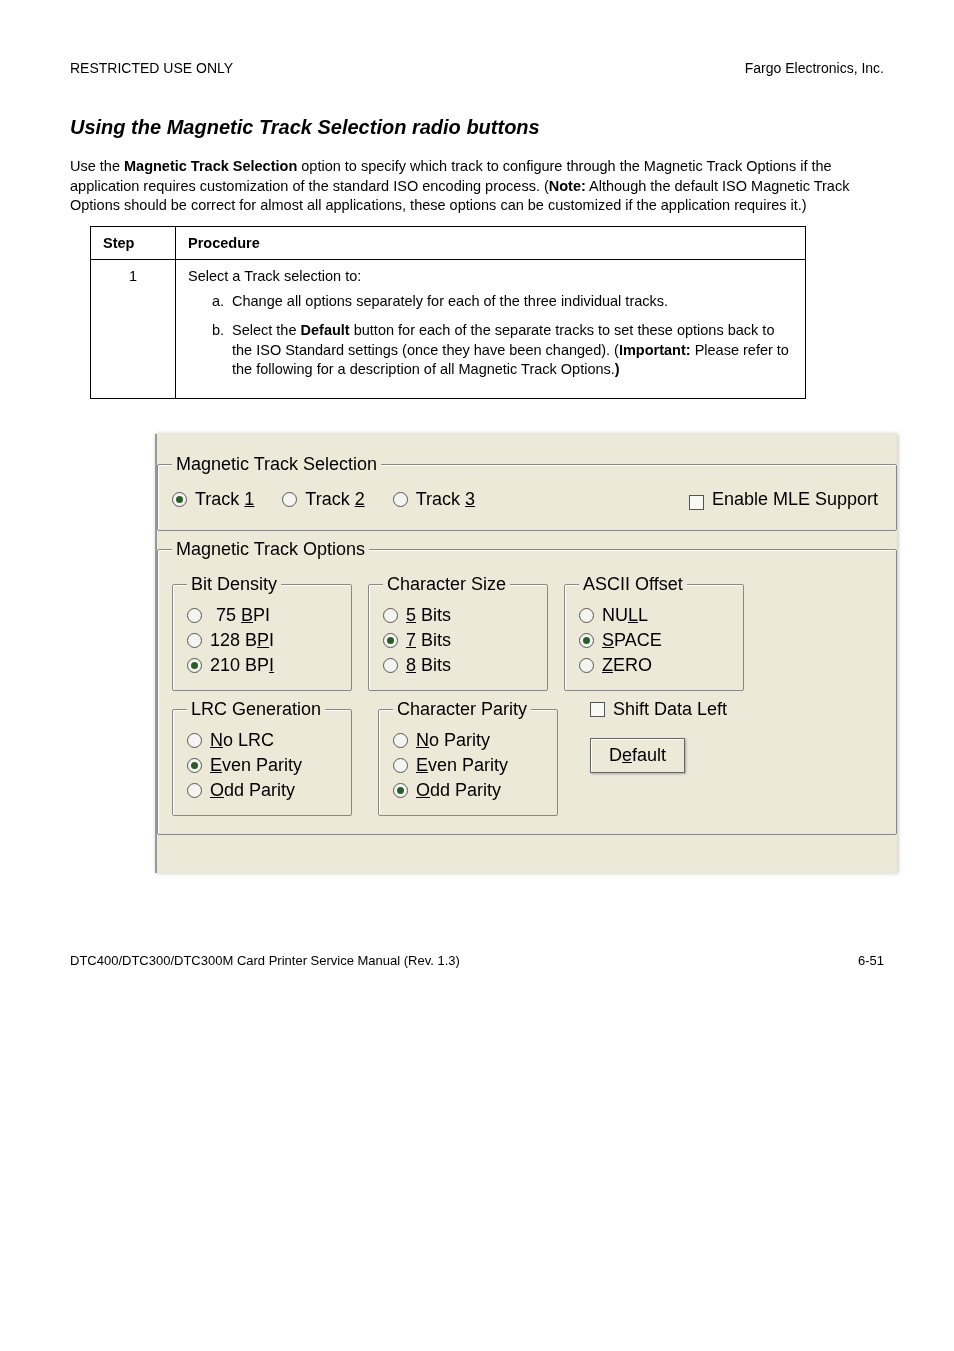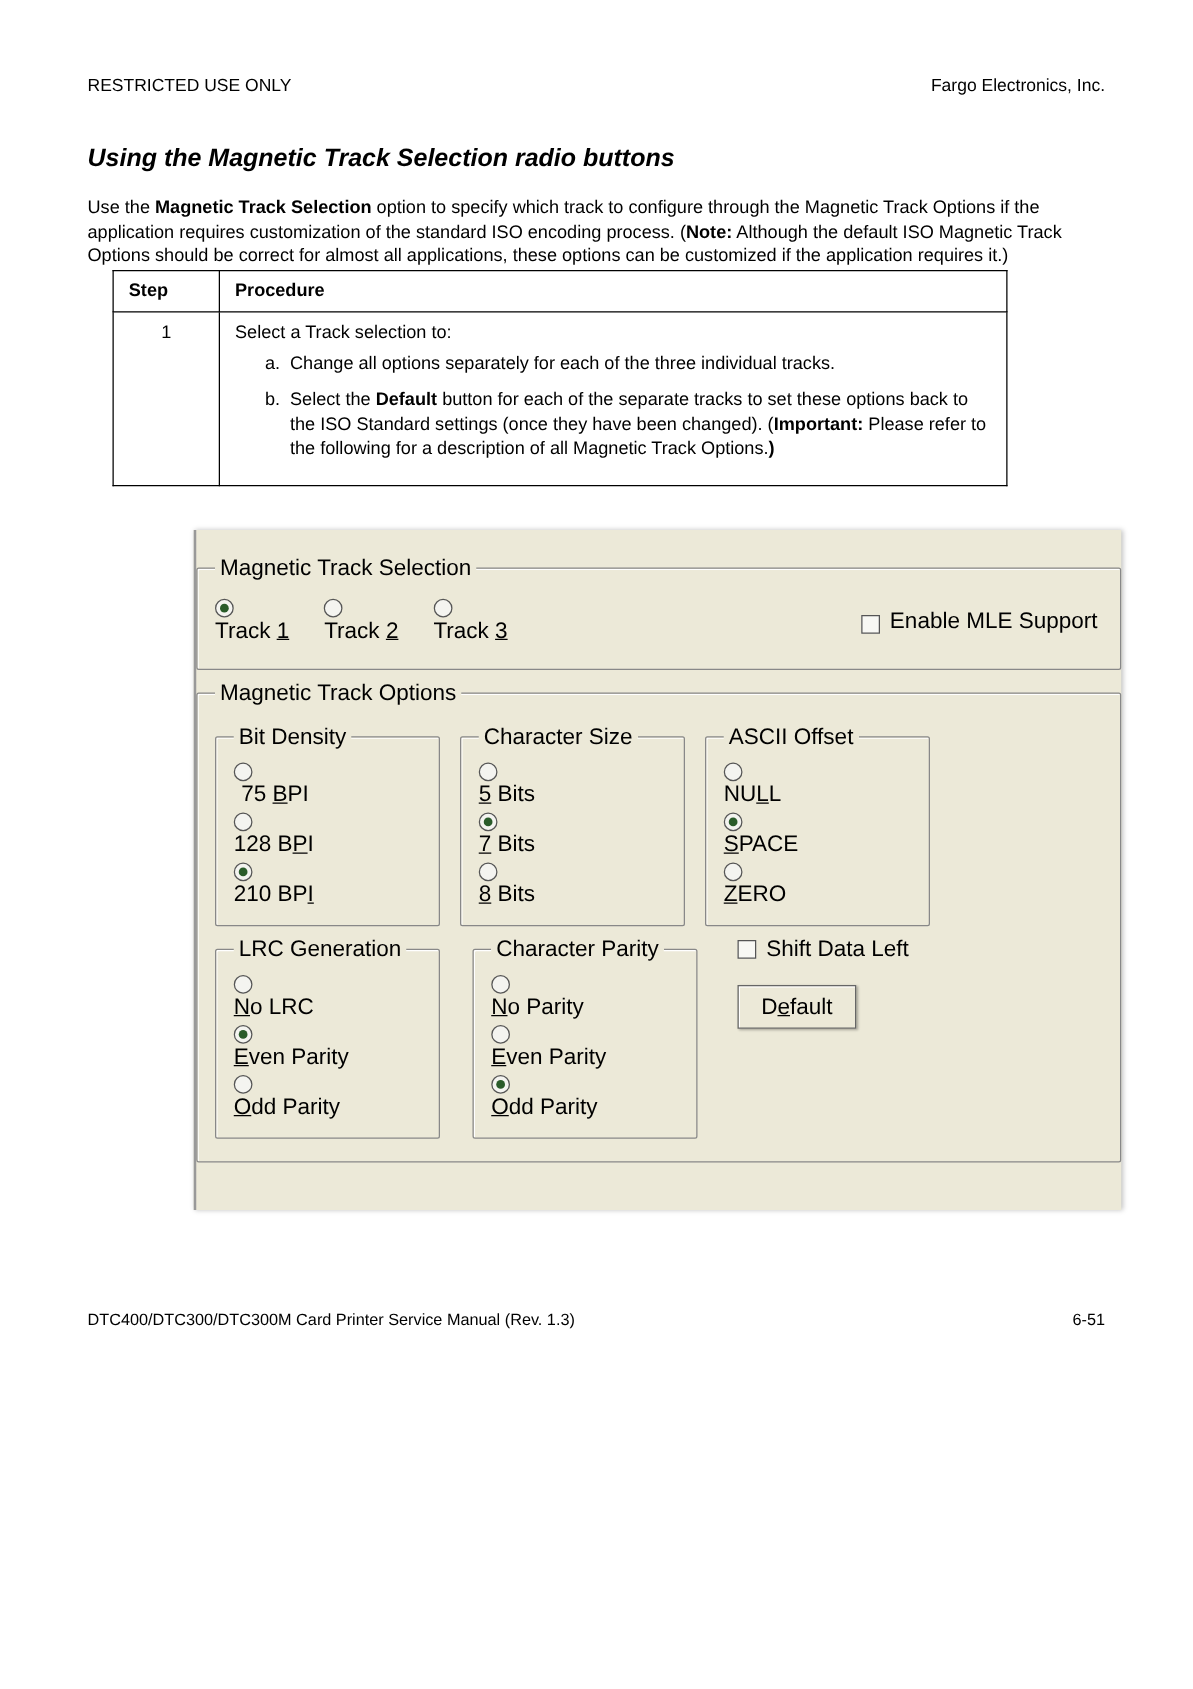--- a/index.html
+++ b/index.html
@@ -21,21 +21,21 @@
   }
   h2.section-title {
     font-size: 20px;
     font-weight: bold;
     margin: 0 0 18px 0;
     font-style: italic;
   }
   .intro {
     font-size: 14.5px;
     line-height: 1.35;
-    margin-bottom: 0;
+    margin-bottom: 10px;
   }
   
   table.steptable {
     border-collapse: collapse;
     width: 88%;
     margin-left: 20px;
     margin-bottom: 35px;
   }
   table.steptable th, table.steptable td {
     border: 1px solid #000;
@@ -91,22 +91,22 @@
   }
   fieldset.small {
     display: inline-block;
     vertical-align: top;
     padding: 6px 14px 10px 14px;
     min-width: 150px;
     margin: 4px 6px 4px 0;
   }
   .opt-row {
     display: flex;
+    align-items: center;
     margin: 4px 0;
-    flex-direction: column;
   }
   .radio {
     width: 13px; height: 13px;
     border: 1px solid #555;
     border-radius: 50%;
     background: #f4f4f0;
     display: inline-block;
     margin-right: 8px;
     position: relative;
     flex-shrink: 0;

